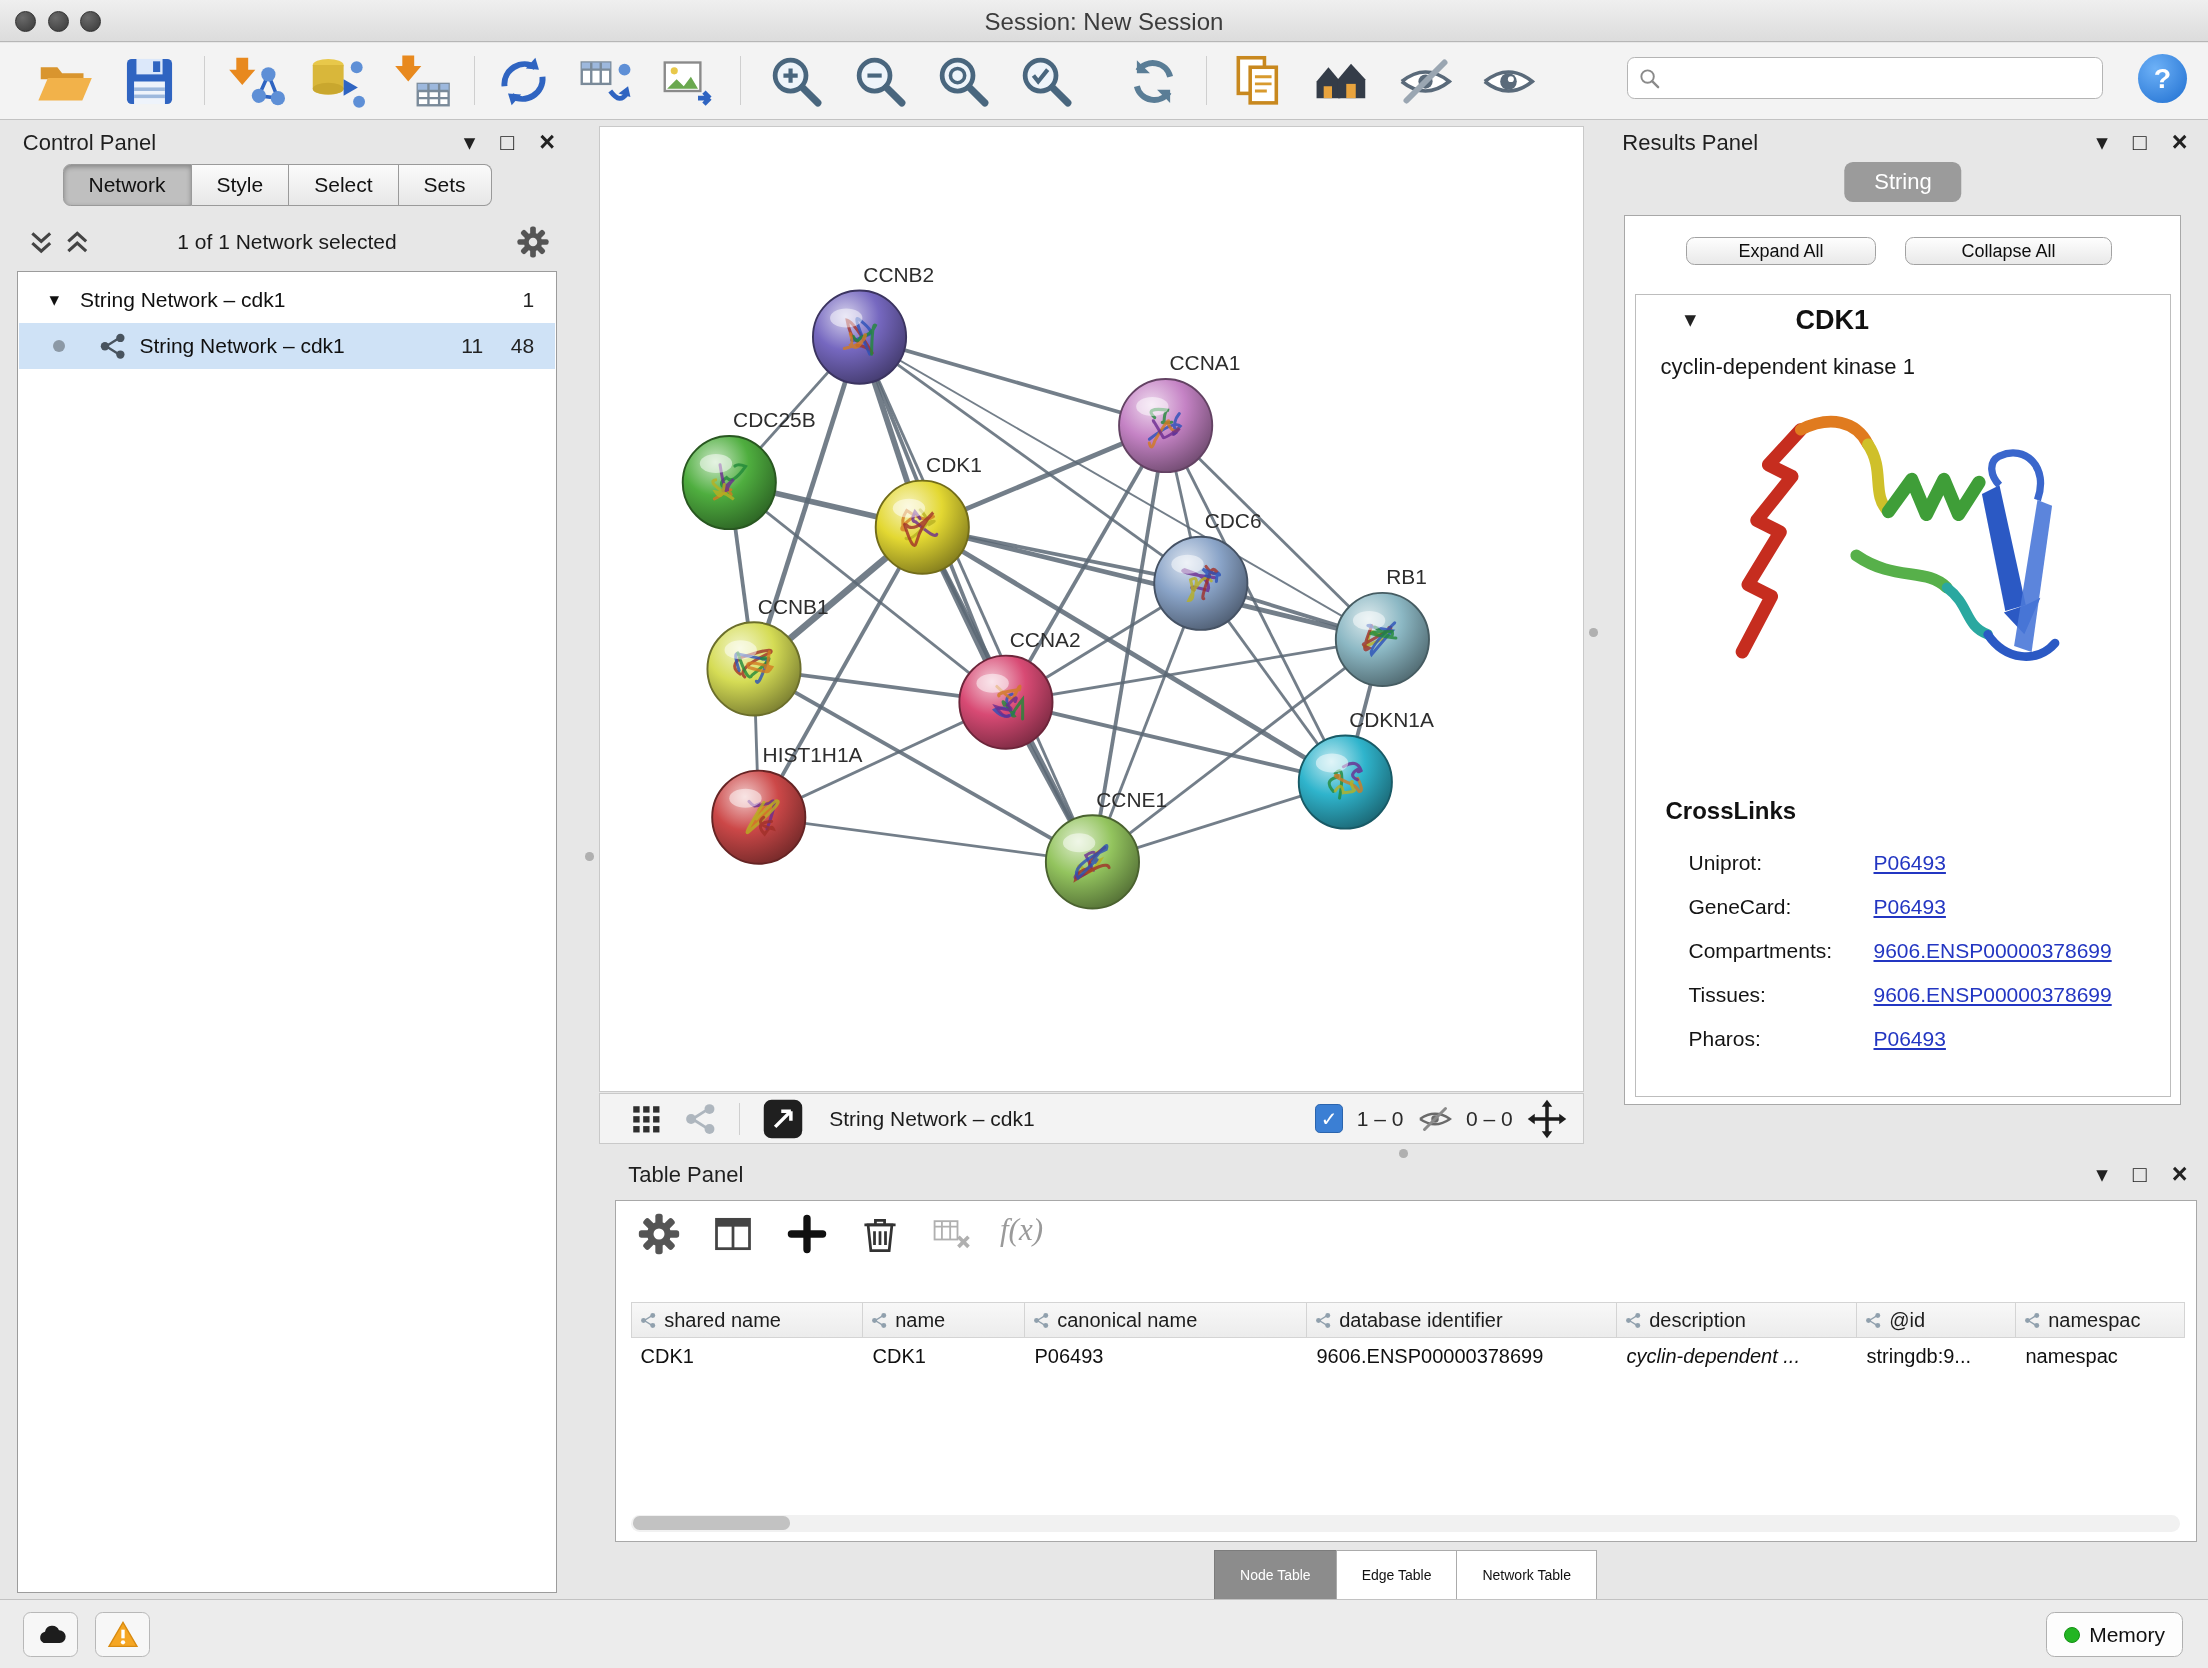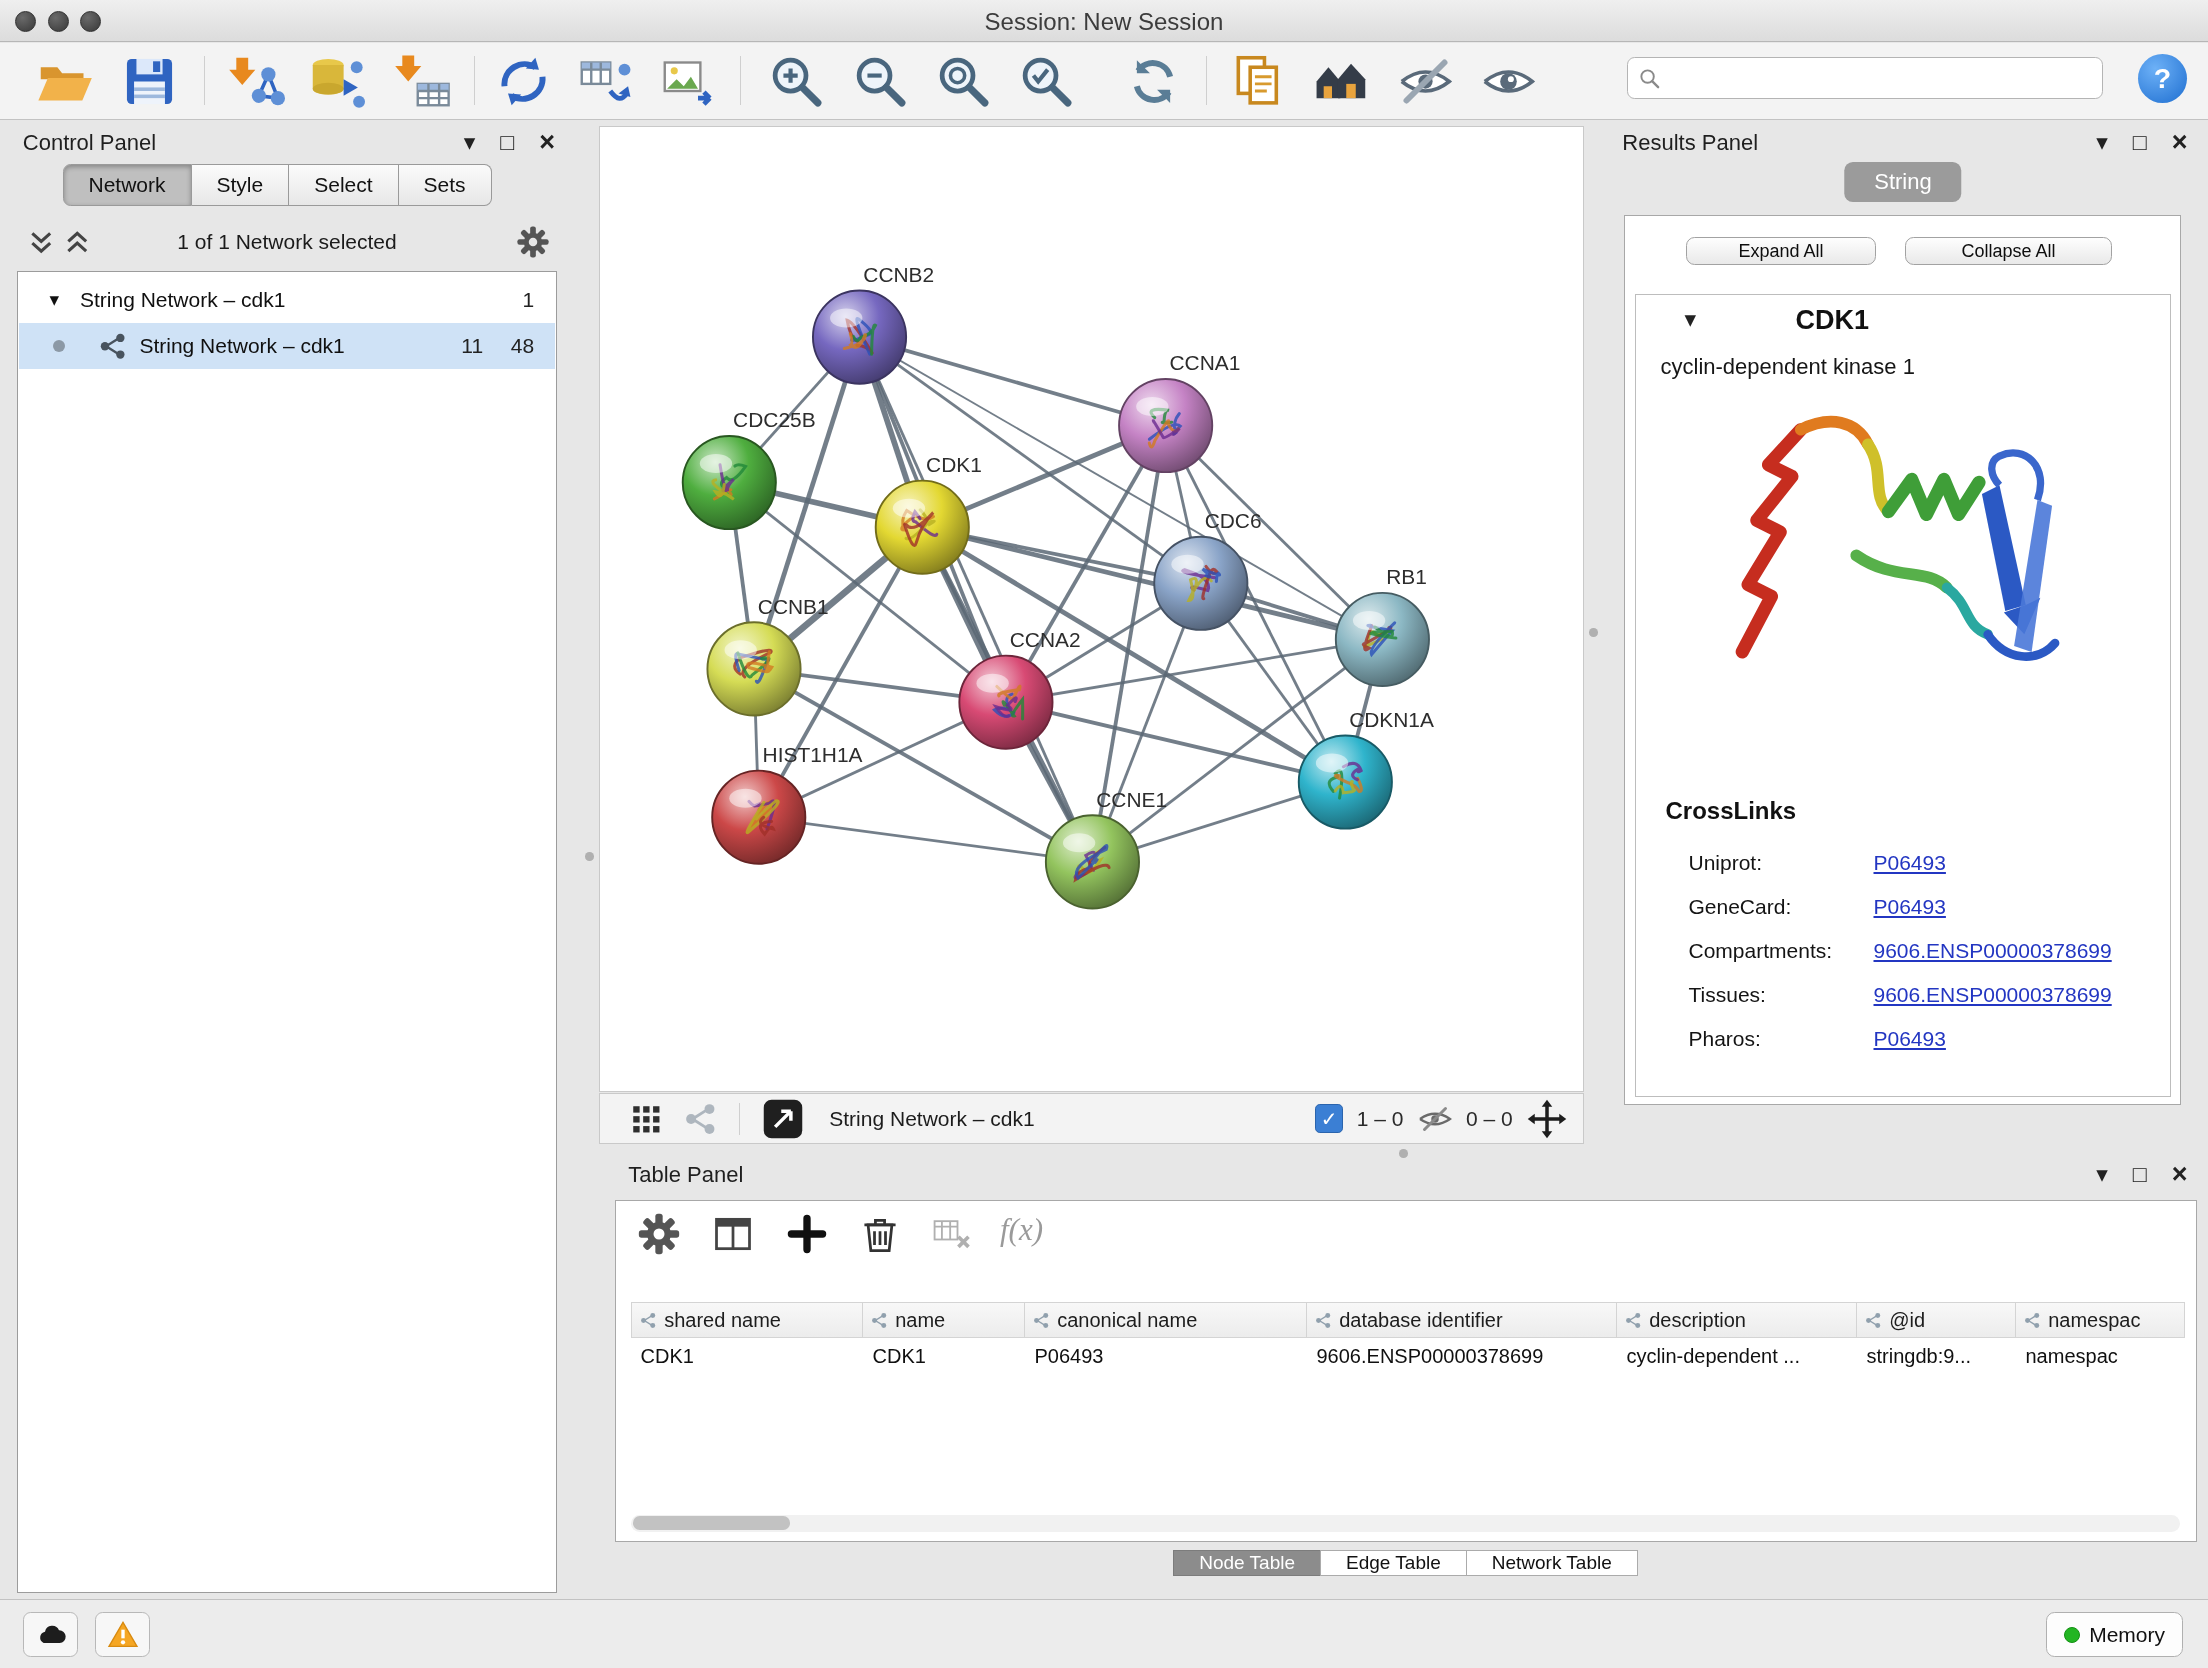--- a/index.html
+++ b/index.html
@@ -95,21 +95,21 @@
 .thead{position:absolute;left:15px;top:101px;display:flex;height:36px}
 .th{display:flex;align-items:center;background:linear-gradient(#f8f8f8,#ececec);border:1px solid #d4d4d4;border-left:none;font-size:20px;color:#1d1d1d;padding-left:7.6px;overflow:hidden;white-space:nowrap;flex:0 0 auto}
 .th:first-child{border-left:1px solid #d4d4d4}
 .th-glyph{width:17px;height:17px;margin-right:7.6px;color:#90a0ad;flex:0 0 auto}
 .tbody{position:absolute;left:15px;top:137px}
 .tr{display:flex;height:36px}
 .td{font-size:20px;display:flex;align-items:center;padding-left:9.5px;overflow:hidden;white-space:nowrap;flex:0 0 auto;color:#101010}
 .hscroll{position:absolute;left:15px;bottom:9.5px;width:1549px;height:17px;background:#f1f1f1;border-radius:8.6px}
 .hthumb{position:absolute;left:1.9px;top:1.9px;width:157px;height:13.3px;background:#c2c2c2;border-radius:6.7px}
 .table-tabs{position:absolute;left:0;top:392px;width:100%;display:flex;justify-content:center}
-.ttab{height:26px;display:flex;align-items:center;padding:0 25px;font-size:19px;background:#fff;border:1px solid #ababab;margin-left:-1px;color:#111}
+.ttab{height:50px;display:flex;align-items:center;padding:0 25px;font-size:14px;background:#fff;border:1px solid #ababab;margin-left:-1px;color:#111}
 .ttab.selected{background:#8c8c8c;color:#fff;border-color:#7c7c7c}
 
 
 .status-bar{position:absolute;left:0;top:1599px;width:100%;height:69px;background:#ececec;border-top:1px solid #c2c2c2}
 .sb-btn{position:absolute;top:12.4px;width:55px;height:45px;background:#f7f7f7;border:1px solid #b8b8b8;border-radius:7.6px;display:flex;align-items:center;justify-content:center}
 .sb-cloud{left:23px}.sb-warn{left:95px}
 .sb-btn svg{width:32px;height:32px}
 .memory-btn{position:absolute;right:25px;top:12.4px;height:45px;padding:0 17px;background:#fdfdfd;border:1px solid #b0b0b0;border-radius:8.6px;display:flex;align-items:center;gap:9.5px;font-size:21px;color:#111}
 .memdot{width:16px;height:16px;border-radius:50%;background:#23b523;border:1px solid #149114}
 .splitter-dot{position:absolute;width:8.6px;height:8.6px;border-radius:50%;background:#b0b0b0}
@@ -743,21 +743,21 @@
           </svg>
           <span>namespac</span>
         </div>
       </div>
     <div class="tbody">
         <div class="tr">
           <div class="td" style="width: 232px;">CDK1</div>
           <div class="td" style="width: 162px;">CDK1</div>
           <div class="td" style="width: 282px;">P06493</div>
           <div class="td" style="width: 310px;">9606.ENSP00000378699</div>
-          <div class="td" style="width: 240px;">cyclin-dependent ...</div>
+          <div class="td" style="width: 240px; font-style: italic;">cyclin-dependent ...</div>
           <div class="td" style="width: 159px;">stringdb:9...</div>
           <div class="td" style="width: 169px;">namespac</div>
         </div>
       </div>
     <div class="hscroll">
         <div class="hthumb"></div>
       </div>
   </div>
   <div class="table-tabs">
       <div class="ttab selected">Node Table</div>

